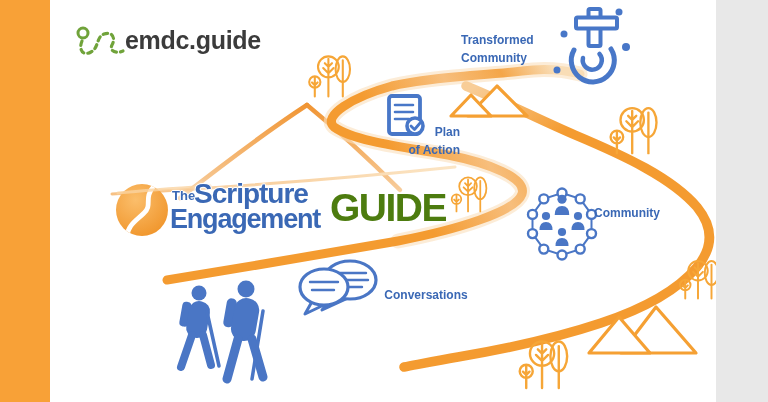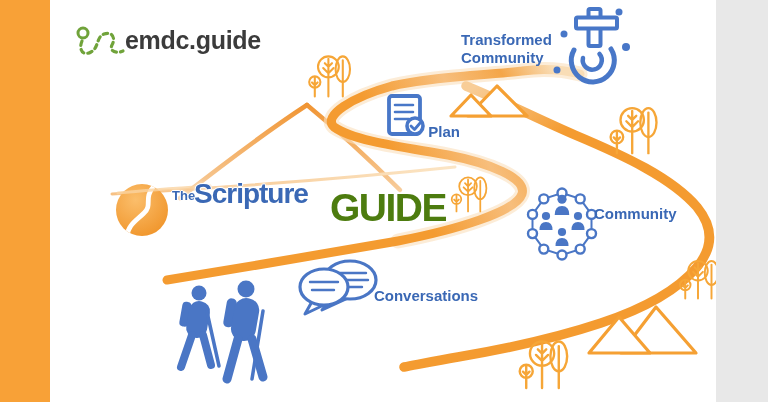--- a/index.html
+++ b/index.html
@@ -5,21 +5,21 @@
   html,body{margin:0;padding:0;background:#e8e8e8;}
   #canvas{
     position:relative;width:716px;height:402px;background:#ffffff;
     overflow:hidden;font-family:Liberation Sans, sans-serif;
   }
   #accent-bar{position:absolute;left:0;top:0;width:50px;height:402px;background:#F8A137;}
   #scene{position:absolute;left:0;top:0;}
   .txt{position:absolute;font-weight:bold;white-space:nowrap;}
   .blue{color:#3A68B5;}
   .brand{left:125px;top:26px;font-size:25px;color:#3B3B3B;letter-spacing:-0.3px;}
-  .lbl{font-size:15px;line-height:18px;}
+  .lbl{font-size:12px;line-height:18px;}
   .lbl-transformed{left:461px;top:31px;}
   .lbl-plan{left:368px;top:107px;width:92px;text-align:right;margin-top:16px;}
   .lbl-community{left:594px;top:204px;line-height:19px;}
   .lbl-facilitated{left:355px;top:286px;width:142px;text-align:center;line-height:19.5px;}
   .glow{text-shadow:0 1px 0 #fff,0 -1px 0 #fff,1px 0 0 #fff,-1px 0 0 #fff,0 0 5px rgba(255,255,255,.95);}
   .t-the{left:172px;top:188px;font-size:13px;text-align:right;}
   .t-scripture{left:194px;top:178px;font-size:28px;letter-spacing:-1px;}
   .t-engagement{left:170px;top:204px;font-size:27px;letter-spacing:-1.2px;}
   .t-guide{left:330px;top:186px;font-size:39px;letter-spacing:-1.5px;color:#4d7c0f;}
 </style>
@@ -207,28 +207,30 @@
     <g fill="none" stroke="#70A33A" stroke-linecap="round">
       <circle cx="83" cy="33" r="5" stroke-width="3"></circle>
       <path d="M 82 41 C 78 51 84 56 91 52 C 99 48 96 37 104 34 C 112 31 116 38 112 45 C 109 51 116 54 123 51" stroke-width="3.2" stroke-dasharray="4.5 4"></path>
     </g>
   </svg>
 
   <div class="txt brand">emdc.guide</div>
 
   <div class="txt blue glow t-the">The</div>
   <div class="txt blue glow t-scripture">Scripture</div>
+  <div class="txt blue glow t-engagement">Engagement</div>
   <div class="txt glow t-guide">GUIDE</div>
 
   <div class="txt blue lbl lbl-transformed">
     <div>Transformed</div>
     <div>Community</div>
   </div>
   <div class="txt blue lbl lbl-plan">
     <div>Plan</div>
+    <div>of Action</div>
   </div>
   <div class="txt blue lbl lbl-community">
     <div>Community</div>
   </div>
   <div class="txt blue lbl lbl-facilitated">
     <div>Conversations</div>
   </div>
 </div>
 
 </body></html>

